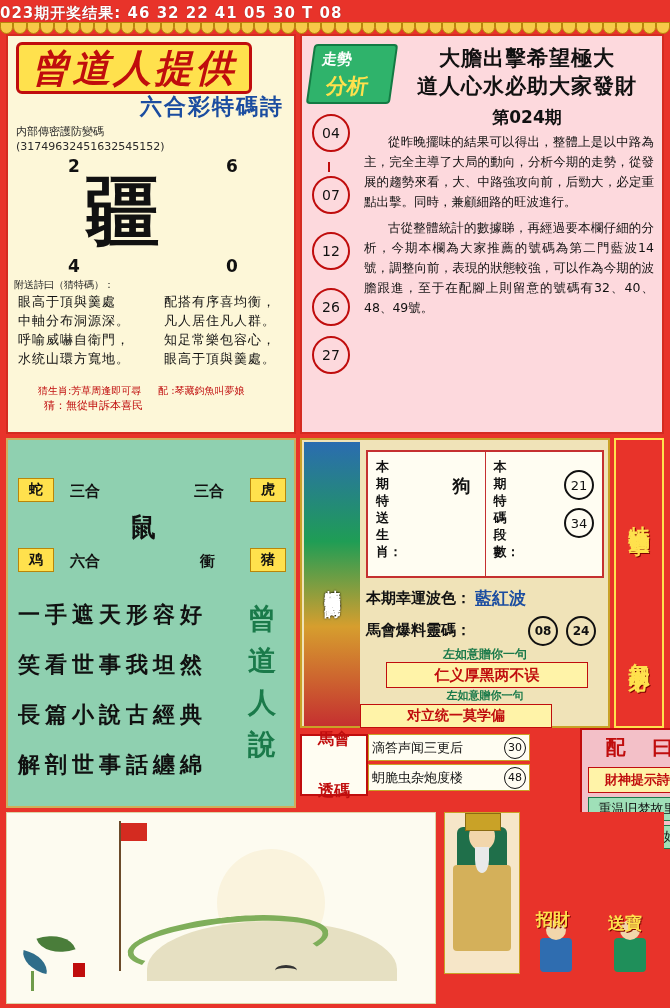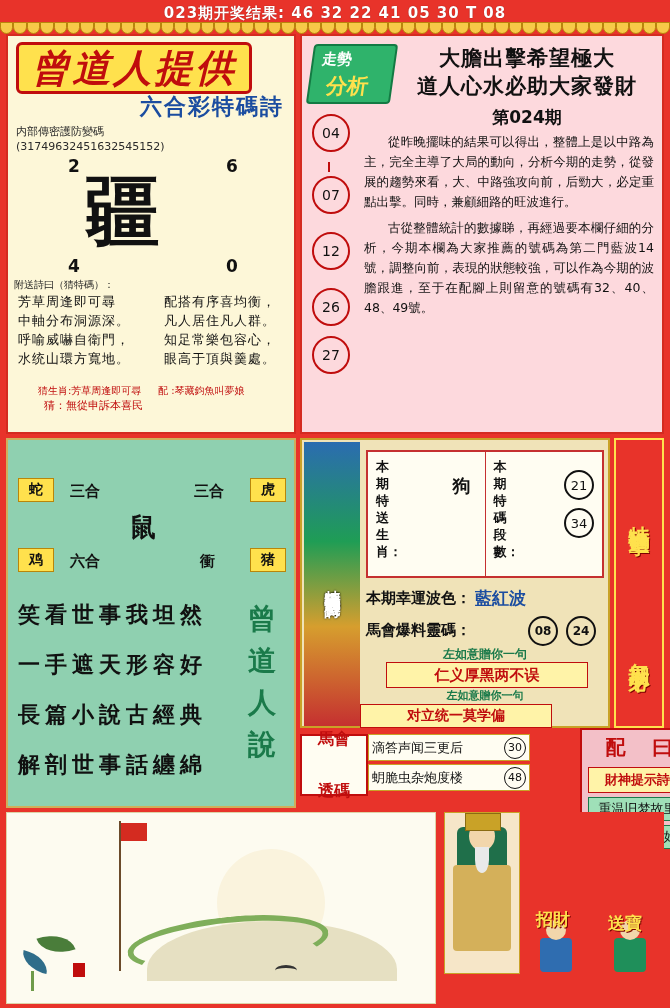--- a/index.html
+++ b/index.html
@@ -9,21 +9,21 @@
     font-family:"DejaVu Sans","Liberation Sans",sans-serif;
     position:relative;overflow:hidden;
   }
   .page{position:relative;width:670px;height:1008px;}
 
   
   .topbar{
     position:absolute;left:0;top:0;width:670px;height:26px;
     background:#e8332a;color:#ffffff;
     font-size:15px;font-weight:bold;letter-spacing:1px;
-    display:flex;align-items:center;justify-content:center;
+    display:flex;align-items:center;
     text-shadow:0 0 1px #7a0000;
   }
 
   
   .scallops{position:absolute;left:0;top:22px;width:670px;height:12px;
     display:flex;overflow:hidden;}
   .scallops i{flex:0 0 13.4px;height:12px;background:#f7c948;
     border-radius:0 0 7px 7px;border:1px solid #b8860b;box-sizing:border-box;}
 
   
@@ -402,21 +402,21 @@
     <div class="numGrid">
       <div class="n n1">2</div>
       <div class="n n2">6</div>
       <div class="n n3">4</div>
       <div class="n n4">0</div>
       <div class="bigChar">疆</div>
     </div>
 
     <div class="poemHead">附送詩曰（猜特碼）：</div>
     <div class="poemBox">
-      <div class="poemCol poemL" style="white-space:pre-line">芳草周逢即可尋
+      <div class="poemCol poemL" style="white-space:pre-line">眼高于頂與羹處
 中軸分布洞源深。
 呼喻威嚇自衛門，
 水统山環方寬地。</div>
       <div class="poemCol poemR" style="white-space:pre-line">配搭有序喜均衡，
 凡人居住凡人群。
 知足常樂包容心，
 眼高于頂與羹處。</div>
     </div>
     <div class="guessRow">猜生肖:芳草周逢即可尋</div>
     <div class="guessRow2">配 :琴藏鈞魚叫夢娘</div>
@@ -455,22 +455,22 @@
       <div class="ztag zt-tr">虎</div>
       <div class="ztag zt-bl">鸡</div>
       <div class="ztag zt-br">猪</div>
       <div class="zlbl zl-1">三合</div>
       <div class="zlbl zl-2">三合</div>
       <div class="zlbl zl-3">六合</div>
       <div class="zlbl zl-4">衝</div>
       <div class="zcenter">鼠</div>
     </div>
     <div class="poemBig">
+      <div>一手遮天形容好</div>
       <div>笑看世事我坦然</div>
-      <div>一手遮天形容好</div>
       <div>長篇小說古經典</div>
       <div>解剖世事話纏綿</div>
     </div>
     <div class="vertName">
       <div>曾</div>
       <div>道</div>
       <div>人</div>
       <div>說</div>
     </div>
   </div>

